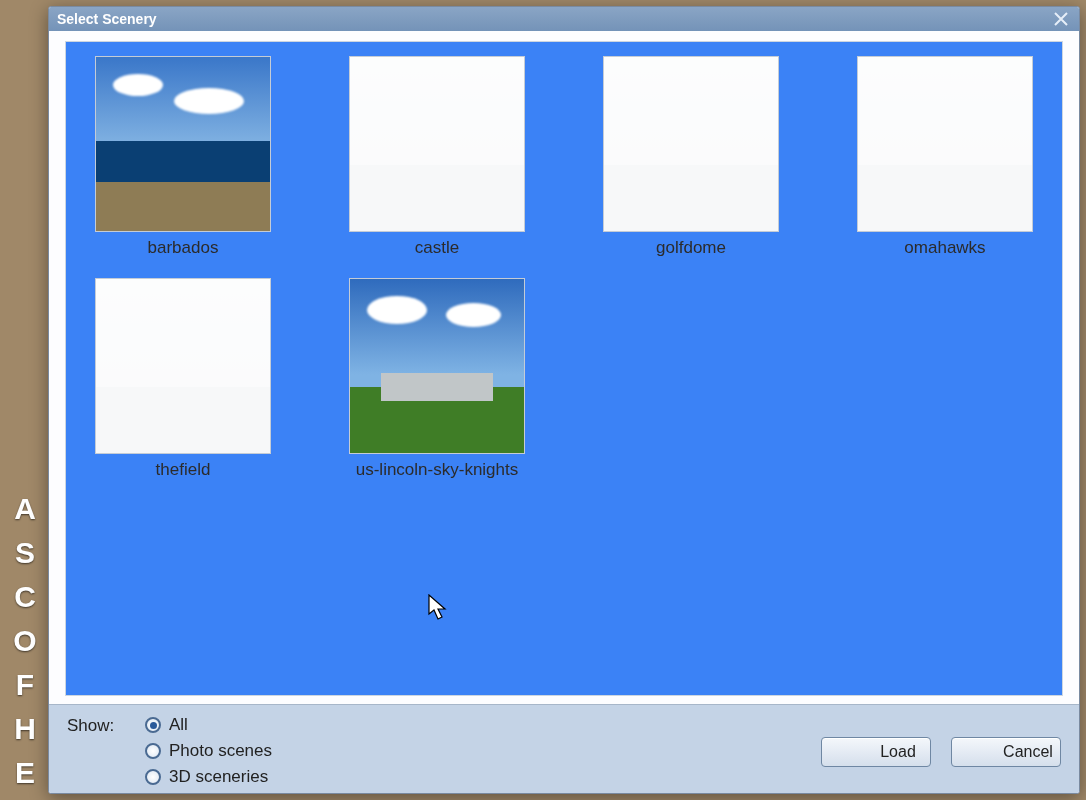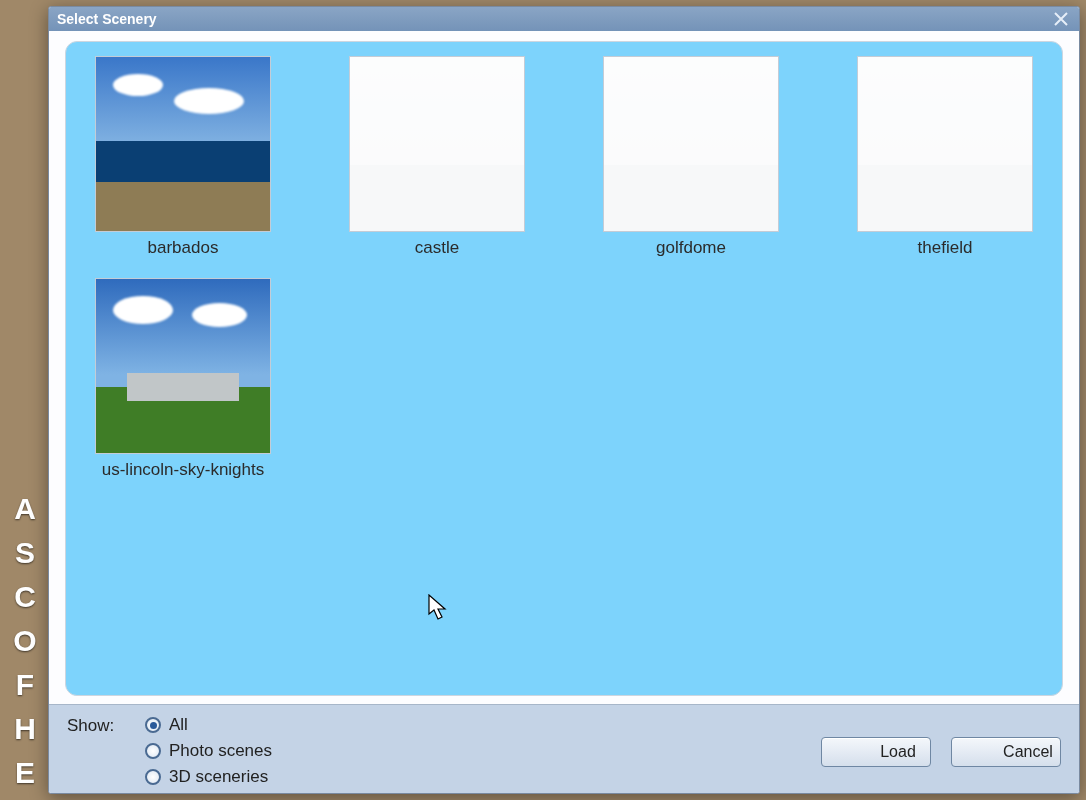--- a/index.html
+++ b/index.html
@@ -38,24 +38,24 @@
   .close-x {
     width: 20px; height: 20px; cursor: pointer;
     display: flex; align-items: center; justify-content: center;
     color: #e6eef8;
   }
 
   .grid-wrap {
     flex: 1;
     margin: 10px 16px 8px 16px;
     border: 1px solid #cdd6e0;
-    border-radius: 12px;
+    border-radius: 0;
     padding: 14px 10px 14px 10px;
     overflow: auto;
-    background: #7dd3fc;
+    background: #3b82f6;
   }
   .grid {
     display: grid;
     grid-template-columns: repeat(4, 1fr);
     column-gap: 40px;
     row-gap: 20px;
   }
   .cell {
     display: flex; flex-direction: column; align-items: center;
     cursor: pointer;
@@ -175,20 +175,27 @@
             <div style="position:absolute;inset:0;background:linear-gradient(#eef1f4,#dfe4ea)"></div>
             <div style="position:absolute;left:0;right:0;bottom:0;height:38%;background:#d2d7db"></div>
           </div>
           <div class="caption">golfdome</div>
         </div>
         <div class="cell">
           <div class="thumb dim">
             <div style="position:absolute;inset:0;background:linear-gradient(#eef1f4,#dfe4ea)"></div>
             <div style="position:absolute;left:0;right:0;bottom:0;height:38%;background:#d2d7db"></div>
           </div>
+          <div class="caption">omahawks</div>
+        </div>
+        <div class="cell">
+          <div class="thumb dim">
+            <div style="position:absolute;inset:0;background:linear-gradient(#eef1f4,#dfe4ea)"></div>
+            <div style="position:absolute;left:0;right:0;bottom:0;height:38%;background:#d2d7db"></div>
+          </div>
           <div class="caption">thefield</div>
         </div>
         <div class="cell">
           <div class="thumb">
             <div class="sky" style="background:linear-gradient(#2f6bbd,#7fb3e4 55%)"></div>
             <div class="grass" style="height:38%;background:#3f7d26"></div>
             <div class="cloud" style="left:10%;top:10%;width:60px;height:28px"></div>
             <div class="cloud" style="left:55%;top:14%;width:55px;height:24px"></div>
             <div style="position:absolute;left:18%;bottom:30%;width:64%;height:16%;background:#c1c6c8"></div>
           </div>

